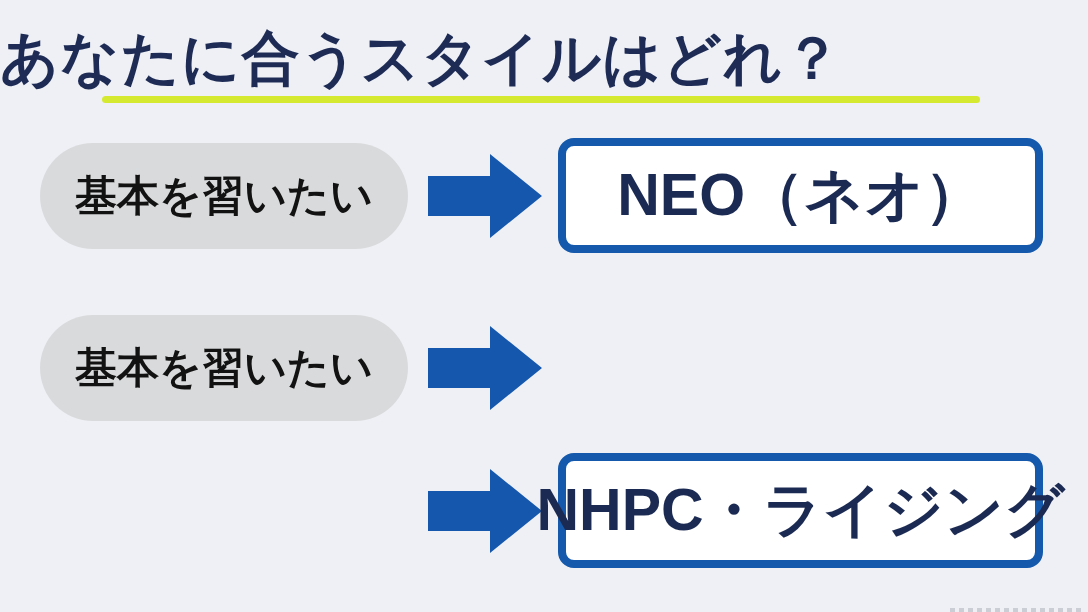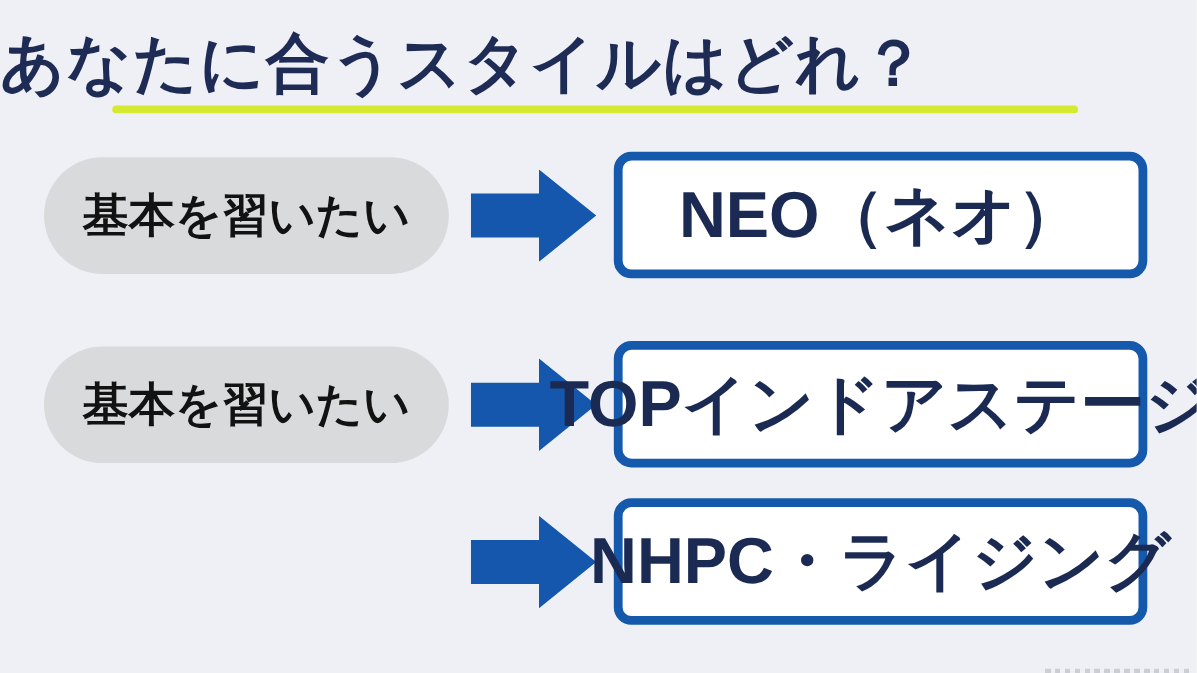--- a/index.html
+++ b/index.html
@@ -124,21 +124,20 @@
       <polygon points="0,22 62,22 62,0 114,42 62,84 62,62 0,62"></polygon>
     </svg>
     <div class="style-box">NEO（ネオ）</div>
   </div>
 
   <div class="row row-2">
     <div class="pill">基本を習いたい</div>
     <svg class="arrow" viewBox="0 0 114 84" aria-hidden="true">
       <polygon points="0,22 62,22 62,0 114,42 62,84 62,62 0,62"></polygon>
     </svg>
-    <div class="style-box">TOPインドアステージ</div>
   </div>
 
   <div class="row row-3">
     <svg class="arrow" viewBox="0 0 114 84" aria-hidden="true">
       <polygon points="0,22 62,22 62,0 114,42 62,84 62,62 0,62"></polygon>
     </svg>
     <div class="style-box">NHPC・ライジング</div>
   </div>
 
   <div class="watermark-fragment"></div>

